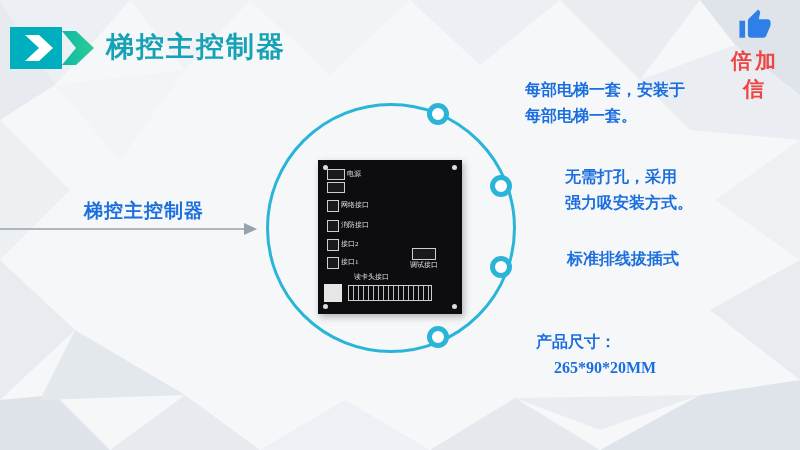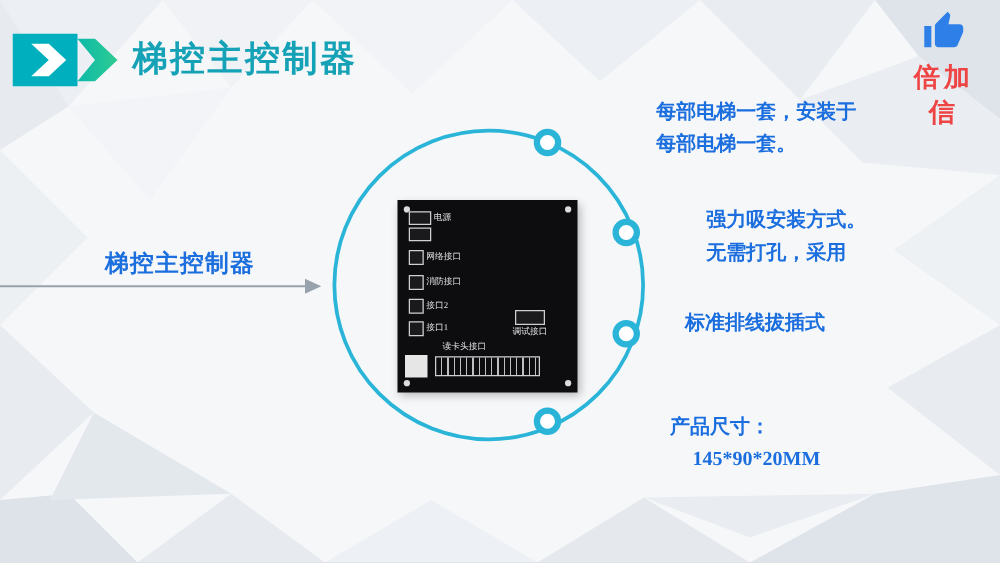--- a/index.html
+++ b/index.html
@@ -68,21 +68,21 @@
   .left-label {
     position:absolute; left:84px; top:198px;
     font-size:19px; font-weight:bold; color:#1b6ede; letter-spacing:1px;
   }
   .left-arrow { position:absolute; left:0; top:220px; width:258px; height:18px; }
 
   
   .callout { position:absolute; color:#1b6ede; font-weight:bold; font-size:16px; line-height:26px; }
   .c1 { left:510px; top:77px;margin-left:15px; }
   .c2 { left:565px; top:164px; }
-  .c3 { left:548px; top:246px; }
+  .c3 { left:567px; top:246px; }
   .c4 { left:536px; top:329px; }
   .c4 .line2 { padding-left:18px; }
 </style>
 </head>
 <body>
 
 <div class="slide">
 
   <svg class="bg" viewBox="0 0 800 450" preserveAspectRatio="none">
     <rect width="800" height="450" fill="#f6f7f9"></rect>
@@ -161,24 +161,24 @@
   <svg class="left-arrow" viewBox="0 0 258 18">
     <line x1="0" y1="9" x2="244" y2="9" stroke="#98a2ac" stroke-width="1.5"></line>
     <polygon points="244,3 257,9 244,15" fill="#98a2ac"></polygon>
   </svg>
 
   <div class="callout c1">
     <div>每部电梯一套，安装于</div>
     <div>每部电梯一套。</div>
   </div>
   <div class="callout c2">
+    <div>无需打孔，采用</div>
     <div>强力吸安装方式。</div>
-    <div>无需打孔，采用</div>
   </div>
   <div class="callout c3">
     <div>标准排线拔插式</div>
   </div>
   <div class="callout c4">
     <div>产品尺寸：</div>
-    <div class="line2">145*90*20MM</div>
+    <div class="line2">265*90*20MM</div>
   </div>
 
 </div>
 
 </body></html>

